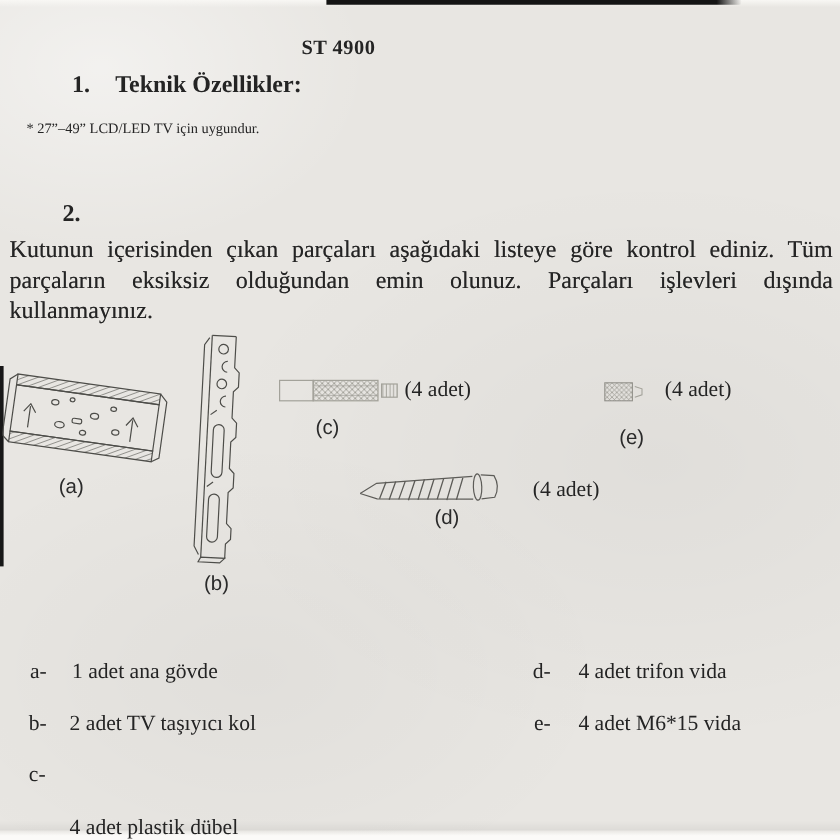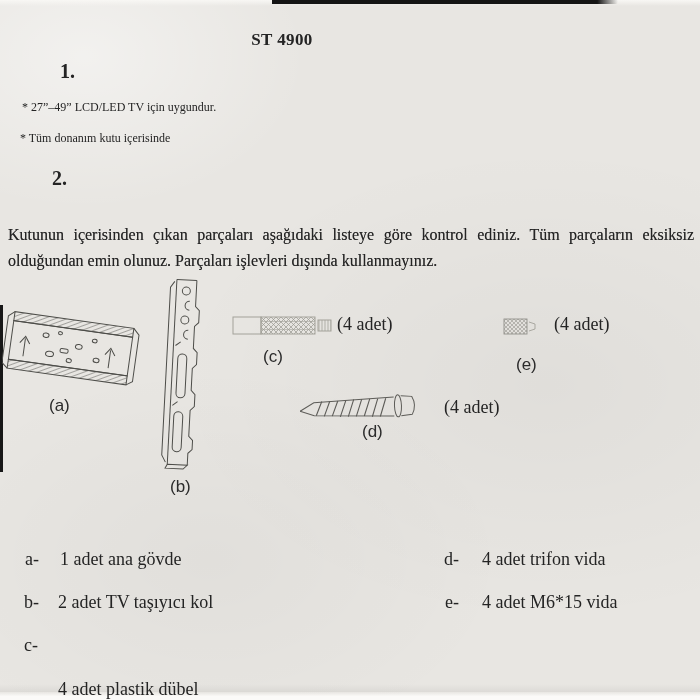--- a/index.html
+++ b/index.html
@@ -25,22 +25,22 @@
   .title{left:0;top:30px;width:564px;text-align:center;font-size:17px;font-weight:bold;letter-spacing:.4px;}
   .heading{font-size:20px;font-weight:bold;display:flex;}
   .heading .num{width:36px;}
   .h1{left:60px;top:60px;}
   .h2{left:52px;top:167px;}
   .spec{font-size:12px;}
   .spec1{left:22px;top:100px;}
   .spec2{left:434px;top:102px;}
   .spec3{left:20px;top:131px;}
   .para{
-    left:8px;top:222px;width:686px;
-    font-size:16px;line-height:25.5px;
+    left:8px;top:196px;width:686px;
+    font-size:20px;line-height:25.5px;
     text-align:justify;text-align-last:left;
     text-shadow:0 0 .4px rgba(30,30,30,.55);
   }
   .fig-label{font-family:"Liberation Sans", sans-serif;font-size:17px;color:#2b2b2b;}
   .count{font-size:18px;}
   .plist{font-size:18px;}
   .plist .key{position:absolute;}
   .plist .txt{position:absolute;}
   svg{display:block;}
 </style>
@@ -52,24 +52,24 @@
   <div class="abs strip-top"></div>
   <div class="abs bar-top-black"></div>
   <div class="abs bar-left-black"></div>
   <div class="abs strip-bottom-shadow"></div>
   <div class="abs strip-bottom"></div>
 
   <div class="abs title">ST 4900</div>
 
   <div class="abs heading h1">
     <span class="num">1.</span>
+    <span>Teknik Özellikler:</span>
   </div>
 
   <div class="abs spec spec1">* 27”–49” LCD/LED TV için uygundur.</div>
-  <div class="abs spec spec3">* Tüm donanım kutu içerisinde</div>
 
   <div class="abs heading h2">
     <span class="num">2.</span>
   </div>
 
   <div class="abs para">Kutunun içerisinden çıkan parçaları aşağıdaki listeye göre kontrol ediniz. Tüm parçaların eksiksiz olduğundan emin olunuz. Parçaları işlevleri dışında kullanmayınız.</div>
 
   <div class="abs" style="left:2px;top:306px;">
     <svg width="140" height="94" viewBox="0 0 140 94">
       <defs>

